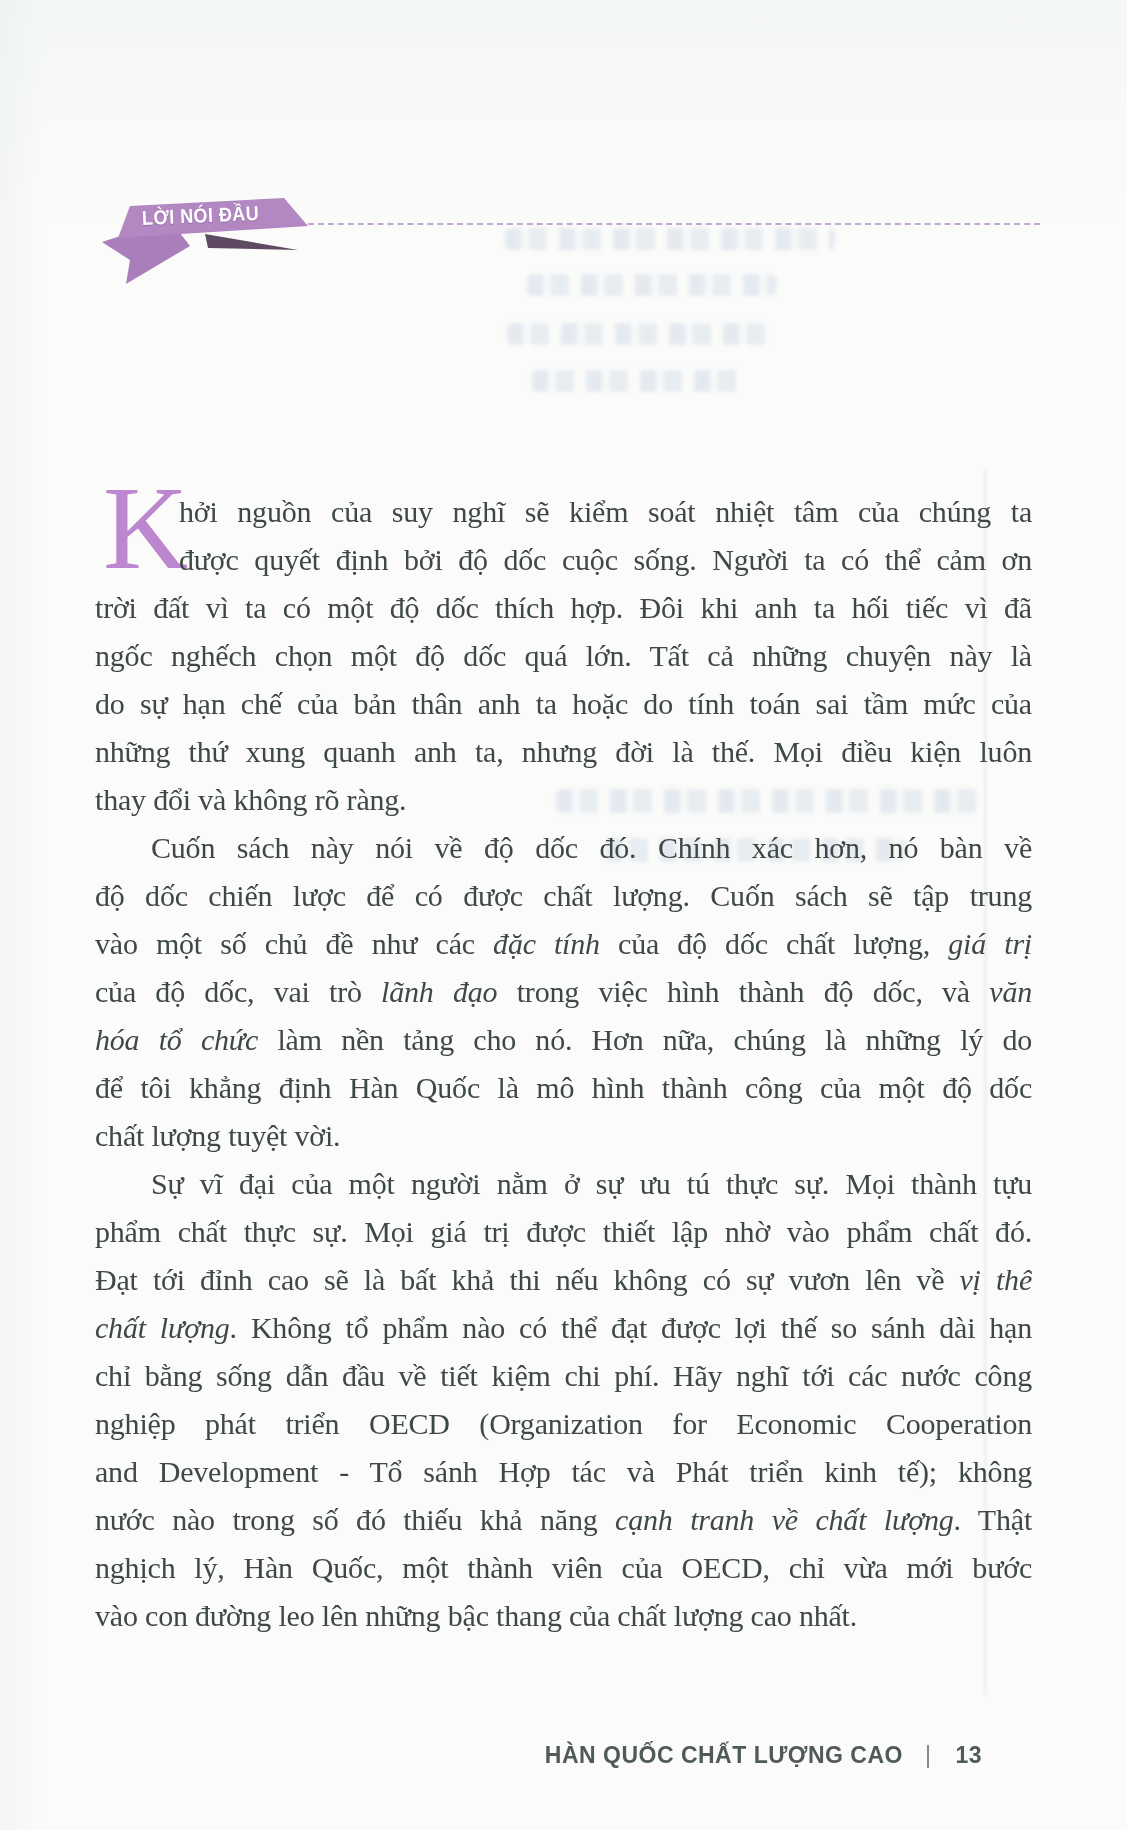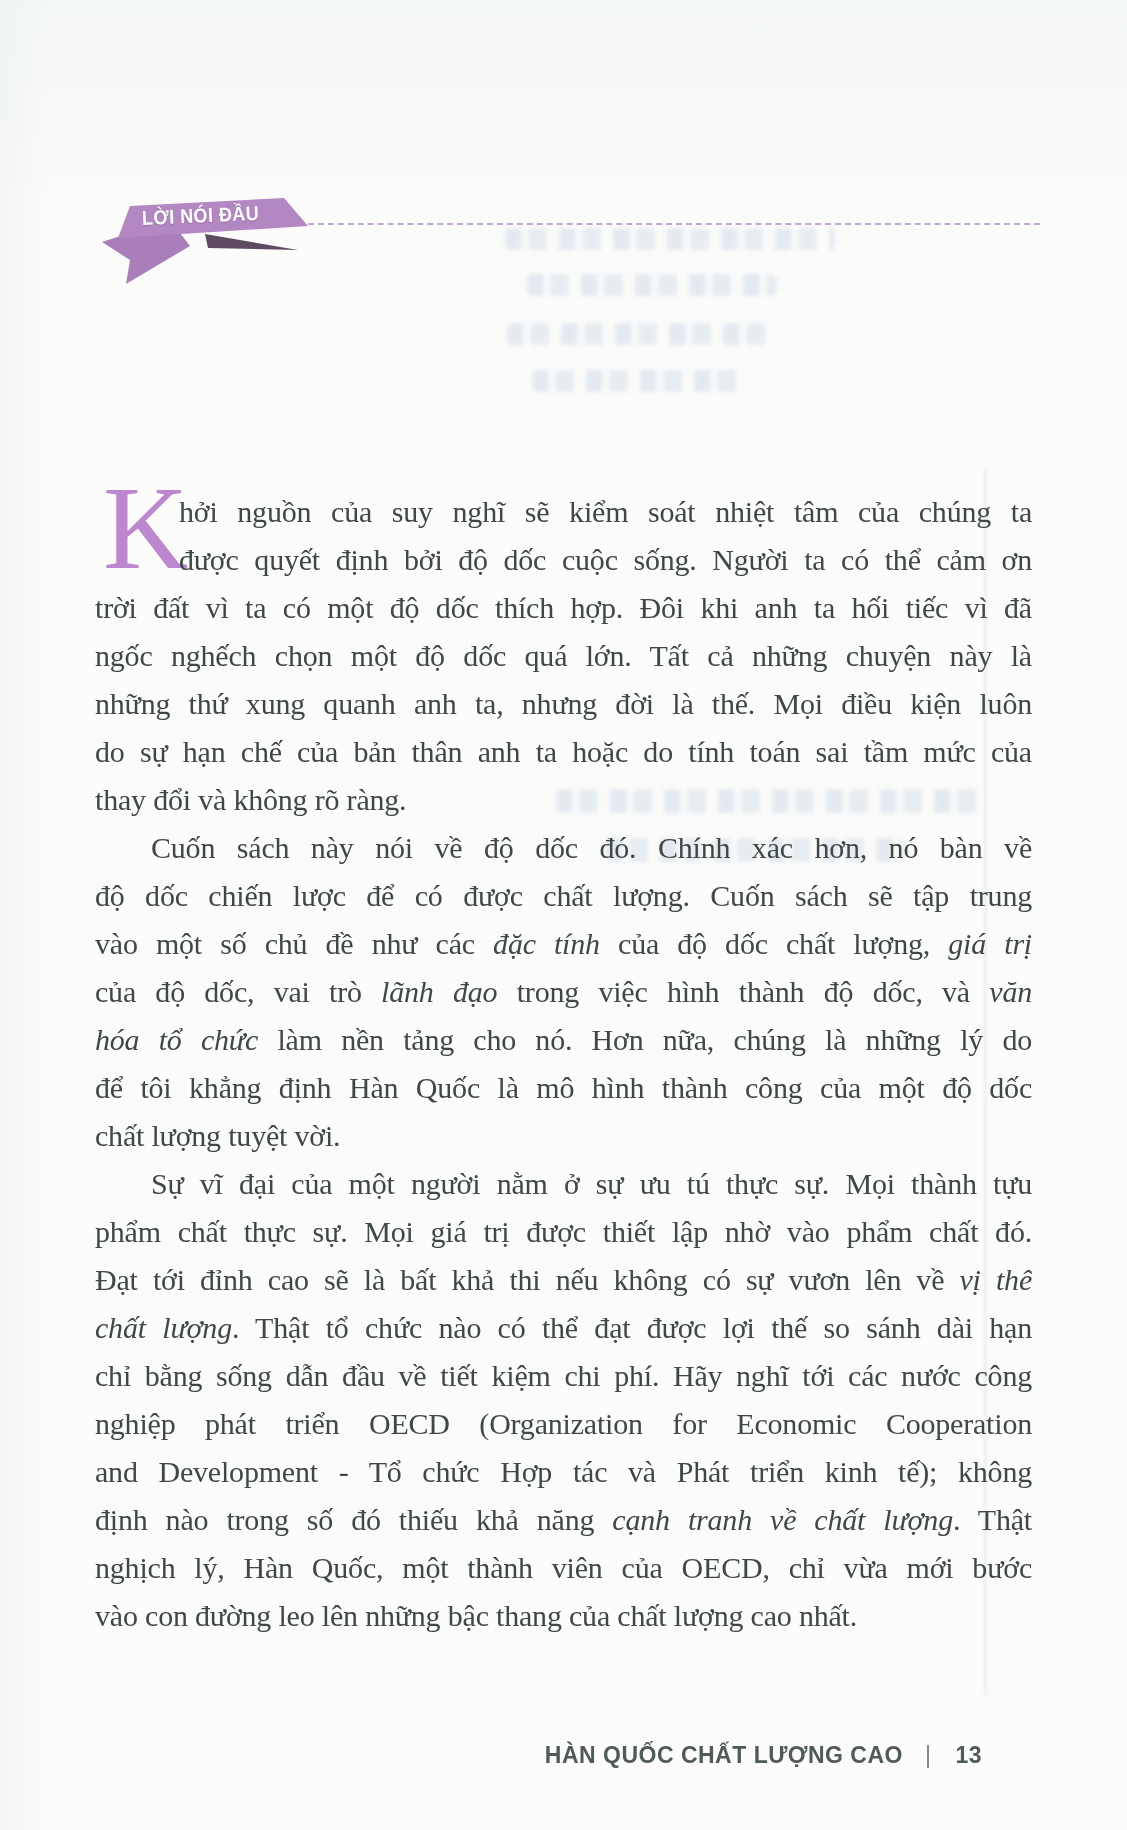--- a/index.html
+++ b/index.html
@@ -112,42 +112,42 @@
   <div class="bleed" style="left:606px;top:838px;width:300px;height:24px;"></div>
   <div class="scan-streak"></div>
 
   <div class="article">
       <div class="para">
         <span class="dropcap">K</span>
         <div class="line"><span>hởi nguồn của suy nghĩ sẽ kiểm soát nhiệt tâm của chúng ta</span></div>
         <div class="line"><span>được quyết định bởi độ dốc cuộc sống. Người ta có thể cảm ơn</span></div>
         <div class="line"><span>trời đất vì ta có một độ dốc thích hợp. Đôi khi anh ta hối tiếc vì đã</span></div>
         <div class="line"><span>ngốc nghếch chọn một độ dốc quá lớn. Tất cả những chuyện này là</span></div>
+        <div class="line"><span>do sự hạn chế của bản thân anh ta hoặc do tính toán sai tầm mức của</span></div>
         <div class="line"><span>những thứ xung quanh anh ta, nhưng đời là thế. Mọi điều kiện luôn</span></div>
-        <div class="line"><span>do sự hạn chế của bản thân anh ta hoặc do tính toán sai tầm mức của</span></div>
         <div class="line last"><span>thay đổi và không rõ ràng.</span></div>
       </div>
       <div class="para">
         <div class="line indent"><span>Cuốn sách này nói về độ dốc đó. Chính xác hơn, nó bàn về</span></div>
         <div class="line"><span>độ dốc chiến lược để có được chất lượng. Cuốn sách sẽ tập trung</span></div>
         <div class="line"><span>vào một số chủ đề như các </span><em>đặc tính</em><span> của độ dốc chất lượng, </span><em>giá trị</em></div>
         <div class="line"><span>của độ dốc, vai trò </span><em>lãnh đạo</em><span> trong việc hình thành độ dốc, và </span><em>văn</em></div>
         <div class="line"><em>hóa tổ chức</em><span> làm nền tảng cho nó. Hơn nữa, chúng là những lý do</span></div>
         <div class="line"><span>để tôi khẳng định Hàn Quốc là mô hình thành công của một độ dốc</span></div>
         <div class="line last"><span>chất lượng tuyệt vời.</span></div>
       </div>
       <div class="para">
         <div class="line indent"><span>Sự vĩ đại của một người nằm ở sự ưu tú thực sự. Mọi thành tựu</span></div>
         <div class="line"><span>phẩm chất thực sự. Mọi giá trị được thiết lập nhờ vào phẩm chất đó.</span></div>
         <div class="line"><span>Đạt tới đỉnh cao sẽ là bất khả thi nếu không có sự vươn lên về </span><em>vị thế</em></div>
-        <div class="line"><em>chất lượng</em><span>. Thật tổ chức nào có thể đạt được lợi thế so sánh dài hạn</span></div>
+        <div class="line"><em>chất lượng</em><span>. Không tổ phẩm nào có thể đạt được lợi thế so sánh dài hạn</span></div>
         <div class="line"><span>chỉ bằng sống dẫn đầu về tiết kiệm chi phí. Hãy nghĩ tới các nước công</span></div>
         <div class="line"><span>nghiệp phát triển OECD (Organization for Economic Cooperation</span></div>
-        <div class="line"><span>and Development - Tổ chức Hợp tác và Phát triển kinh tế); không</span></div>
-        <div class="line"><span>định nào trong số đó thiếu khả năng </span><em>cạnh tranh về chất lượng</em><span>. Thật</span></div>
+        <div class="line"><span>and Development - Tổ sánh Hợp tác và Phát triển kinh tế); không</span></div>
+        <div class="line"><span>nước nào trong số đó thiếu khả năng </span><em>cạnh tranh về chất lượng</em><span>. Thật</span></div>
         <div class="line"><span>nghịch lý, Hàn Quốc, một thành viên của OECD, chỉ vừa mới bước</span></div>
         <div class="line last"><span>vào con đường leo lên những bậc thang của chất lượng cao nhất.</span></div>
       </div>
     </div>
 
   <div class="footer">
     <span>HÀN QUỐC CHẤT LƯỢNG CAO</span><span class="sep">|</span><span class="pagenum">13</span>
   </div>
 
 </div>

